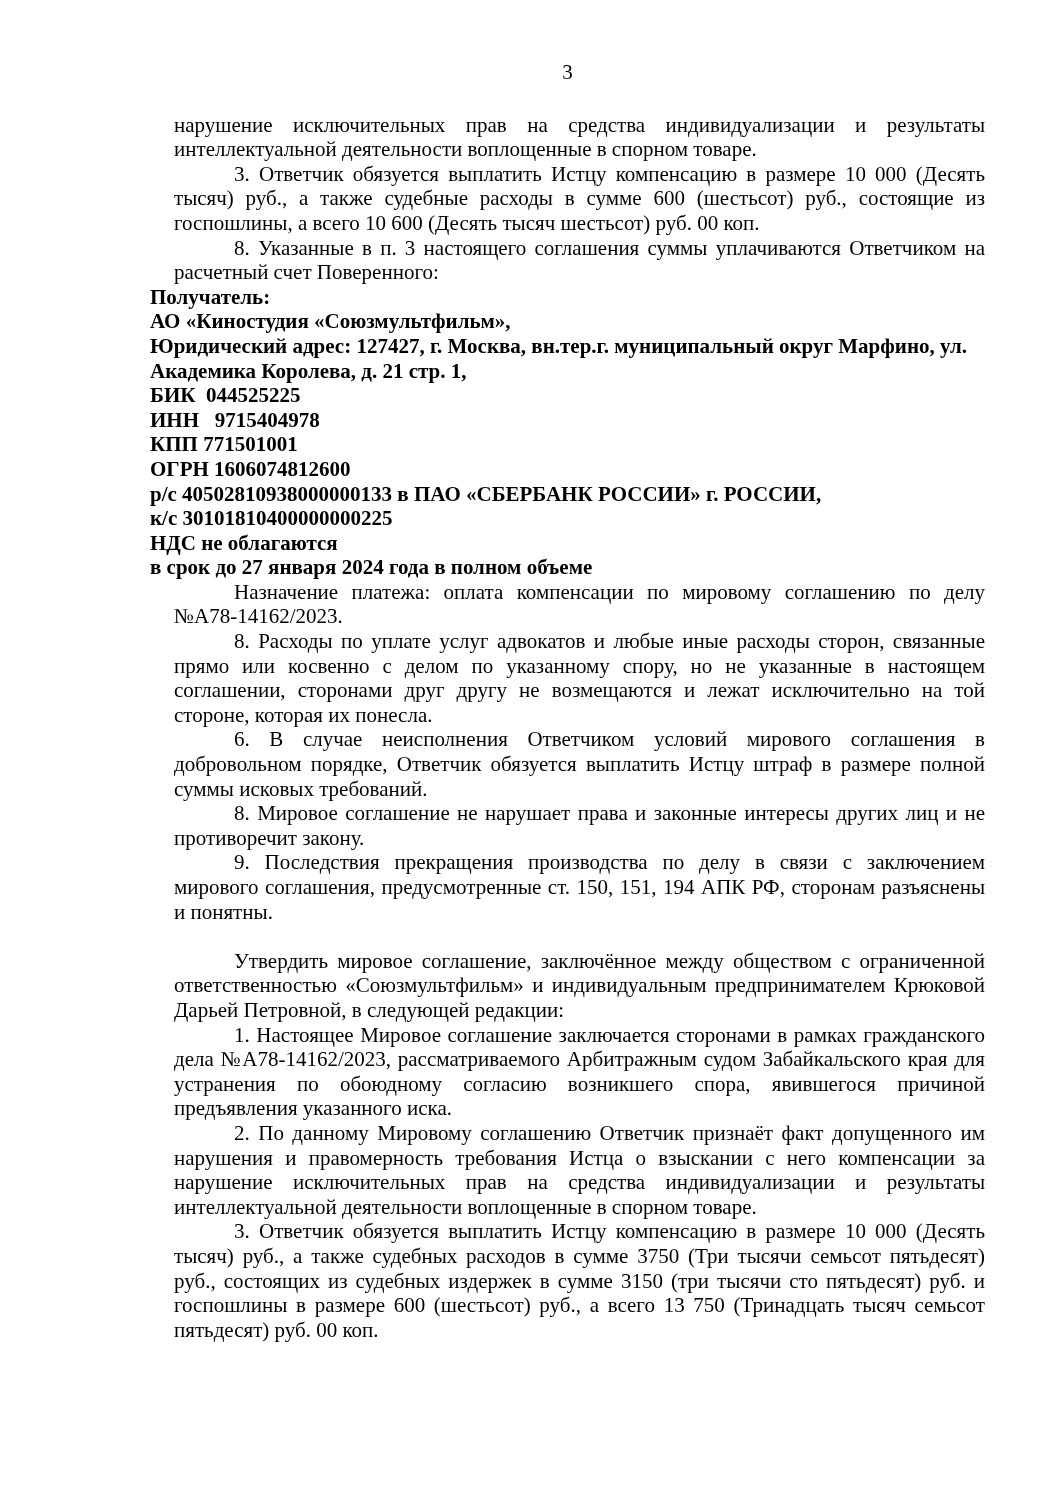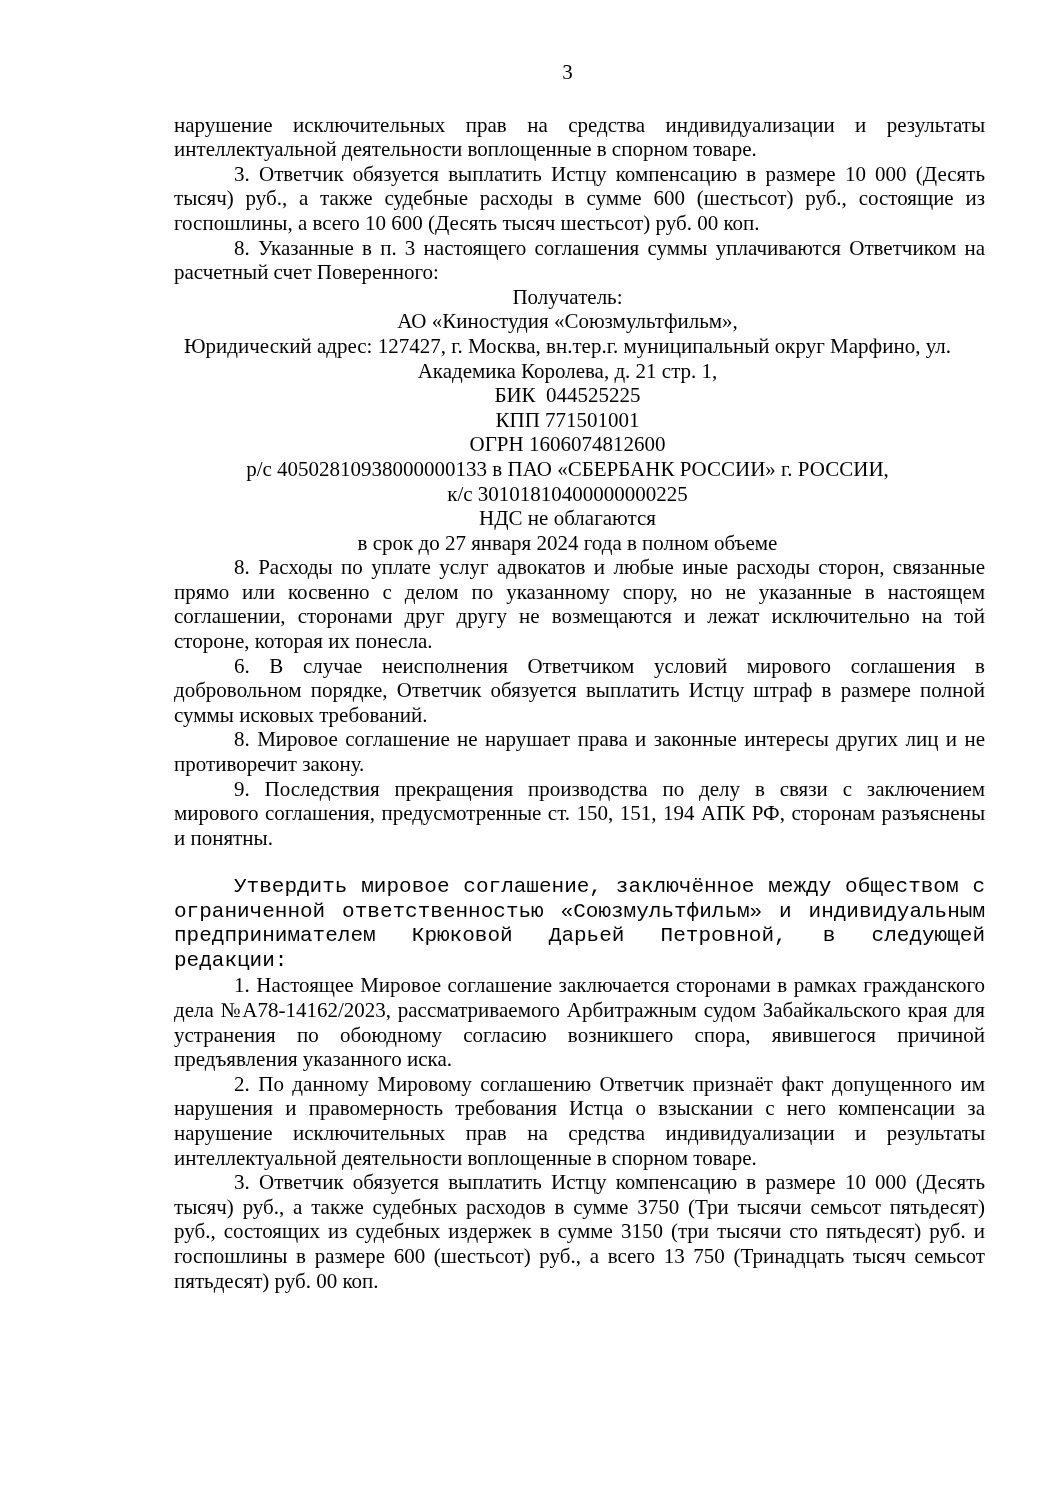--- a/index.html
+++ b/index.html
@@ -26,50 +26,52 @@
   }
   .doc-body p.para {
     margin: 0;
     padding: 0;
   }
   .doc-body p.justify {
     text-align: justify;
     margin-left: 24px;
   }
   .doc-body p.left {
-    text-align: center;
+    text-align: left;
+    font-weight: bold;
   }
   .doc-body p.indent {
     text-indent: 60px;
   }
   .doc-body p.gap-before {
     margin-top: 24.6px !important;
-    font-family: Liberation Mono, monospace;
   }
 </style>
 </head>
 <body>
 
 <div class="page">
   <div class="page-number">3</div>
   <div class="doc-body">
       <p class="para justify">нарушение исключительных прав на средства индивидуализации и результаты интеллектуальной деятельности воплощенные в спорном товаре.</p>
       <p class="para justify indent">3. Ответчик обязуется выплатить Истцу компенсацию в размере 10&nbsp;000 (Десять тысяч) руб., а также судебные расходы в сумме 600 (шестьсот) руб., состоящие из госпошлины, а всего 10&nbsp;600 (Десять тысяч шестьсот) руб. 00 коп.</p>
       <p class="para justify indent">8. Указанные в п. 3 настоящего соглашения суммы уплачиваются Ответчиком на расчетный счет Поверенного:</p>
       <p class="para left">Получатель:</p>
       <p class="para left">АО «Киностудия «Союзмультфильм»,</p>
       <p class="para left">Юридический адрес: 127427, г. Москва, вн.тер.г. муниципальный округ Марфино, ул.</p>
       <p class="para left">Академика Королева, д. 21 стр. 1,</p>
       <p class="para left">БИК&nbsp; 044525225</p>
+      <p class="para left">ИНН&nbsp;&nbsp; 9715404978</p>
       <p class="para left">КПП 771501001</p>
       <p class="para left">ОГРН 1606074812600</p>
       <p class="para left">р/с 40502810938000000133 в ПАО «СБЕРБАНК РОССИИ» г. РОССИИ,</p>
       <p class="para left">к/с 30101810400000000225</p>
       <p class="para left">НДС не облагаются</p>
       <p class="para left">в срок до 27 января 2024 года в полном объеме</p>
+      <p class="para justify indent">Назначение платежа: оплата компенсации по мировому соглашению по делу №А78-14162/2023.</p>
       <p class="para justify indent">8. Расходы по уплате услуг адвокатов и любые иные расходы сторон, связанные прямо или косвенно с делом по указанному спору, но не указанные в настоящем соглашении, сторонами друг другу не возмещаются и лежат исключительно на той стороне, которая их понесла.</p>
       <p class="para justify indent">6. В случае неисполнения Ответчиком условий мирового соглашения в добровольном порядке, Ответчик обязуется выплатить Истцу штраф в размере полной суммы исковых требований.</p>
       <p class="para justify indent">8. Мировое соглашение не нарушает права и законные интересы других лиц и не противоречит закону.</p>
       <p class="para justify indent">9. Последствия прекращения производства по делу в связи с заключением мирового соглашения, предусмотренные ст. 150, 151, 194 АПК РФ, сторонам разъяснены и понятны.</p>
       <p class="para justify indent gap-before">Утвердить мировое соглашение, заключённое между обществом с ограниченной ответственностью «Союзмультфильм» и индивидуальным предпринимателем Крюковой Дарьей Петровной, в следующей редакции:</p>
       <p class="para justify indent">1. Настоящее Мировое соглашение заключается сторонами в рамках гражданского дела №А78-14162/2023, рассматриваемого Арбитражным судом Забайкальского края для устранения по обоюдному согласию возникшего спора, явившегося причиной предъявления указанного иска.</p>
       <p class="para justify indent">2. По данному Мировому соглашению Ответчик признаёт факт допущенного им нарушения и правомерность требования Истца о взыскании с него компенсации за нарушение исключительных прав на средства индивидуализации и результаты интеллектуальной деятельности воплощенные в спорном товаре.</p>
       <p class="para justify indent">3. Ответчик обязуется выплатить Истцу компенсацию в размере 10&nbsp;000 (Десять тысяч) руб., а также судебных расходов в сумме 3750 (Три тысячи семьсот пятьдесят) руб., состоящих из судебных издержек в сумме 3150 (три тысячи сто пятьдесят) руб. и госпошлины в размере 600 (шестьсот) руб., а всего 13&nbsp;750 (Тринадцать тысяч семьсот пятьдесят) руб. 00 коп.</p>
     </div>
 </div>

